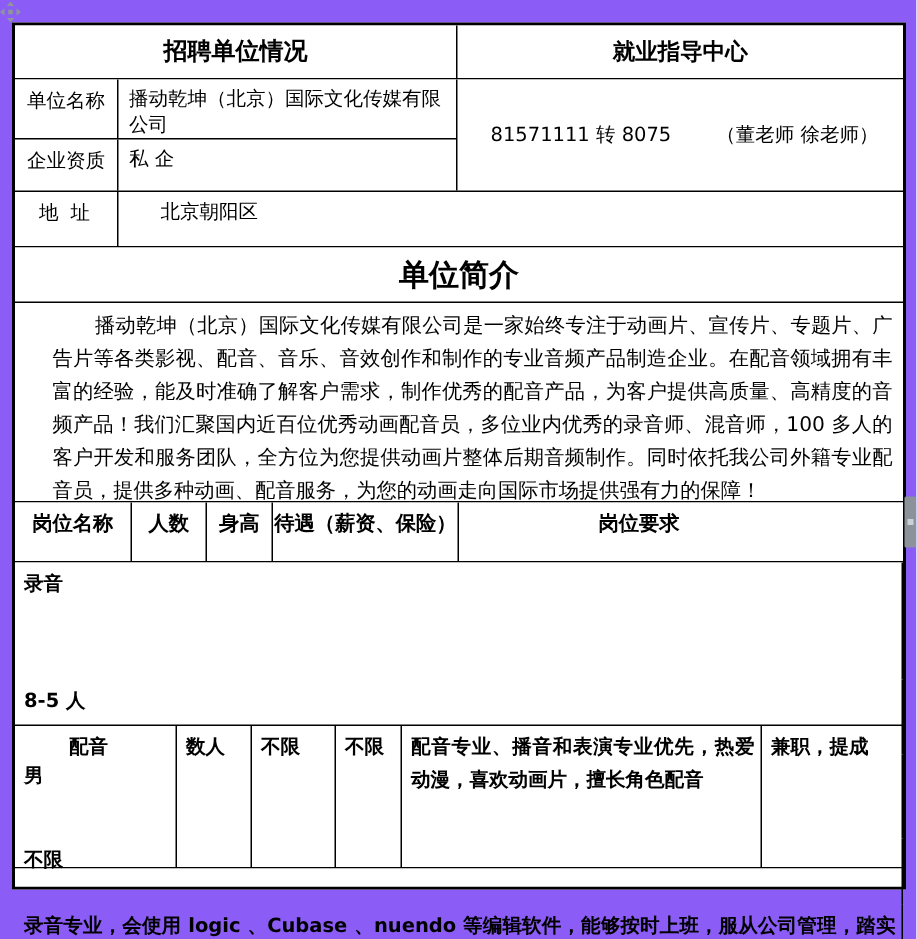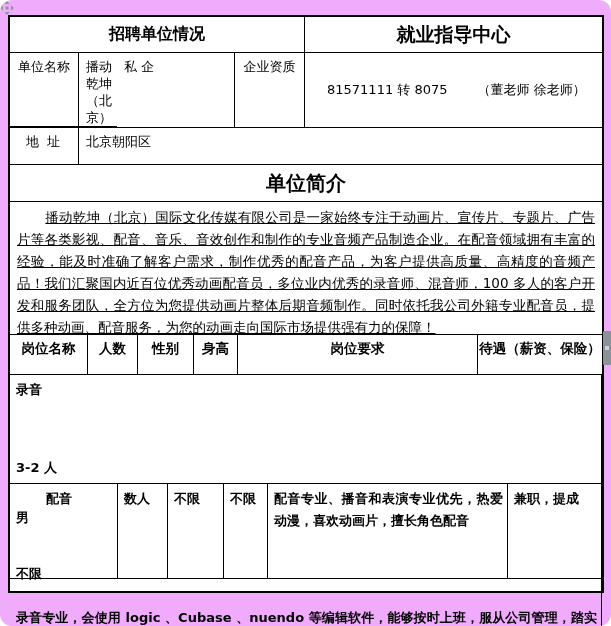--- a/index.html
+++ b/index.html
@@ -1,23 +1,22 @@
 <!DOCTYPE html>
 <html><head>
 <meta charset="utf-8">
 <style>
   * { box-sizing: border-box; margin: 0; padding: 0; }
   html, body { background: #ffffff; }
   body { font-family: "DejaVu Sans", sans-serif; color: #000; }
   .screen {
     position: relative;
     width: 611px; height: 626px;
-    background: #f0abfc;
+    background: #8b5cf6;
     overflow: hidden;
-    border-radius: 12px;
   }
 
   
   .move-handle { position: absolute; left: 0px; top: 0px; width: 14px; height: 14px; }
 
   
   .doc {
     position: absolute; left: 8px; top: 15px; width: 596px;
     border: 2px solid #000;
     background: #fff;
@@ -26,42 +25,42 @@
   .row:last-child { border-bottom: none; }
   .cell { border-right: 1px solid #000; overflow: hidden; }
   .cell:last-child { border-right: none; }
 
   .bold { font-weight: bold; }
   .center { display: flex; align-items: center; justify-content: center; text-align: center; }
 
   
   .rowA { height: 36px; }
   .cA1 { flex: 0 0 295px; font-size: 16px; }
-  .cA2 { flex: 0 0 297px; font-size: 19px; }
+  .cA2 { flex: 0 0 297px; font-size: 15px; }
 
   .rowB { height: 75px; }
-  .colB-left { flex: 0 0 295px; display: flex; flex-direction: row; border-right: 1px solid #000; }
+  .colB-left { flex: 0 0 295px; display: flex; flex-direction: column; border-right: 1px solid #000; }
   .subrow { display: flex; flex: 1; }
   .subrow.b1 { border-bottom: 1px solid #000; flex: 0 0 38px; }
   .lbl {
     flex: 0 0 69px; border-right: 1px solid #000;
     font-size: 13px; text-align: center; padding-top: 5px;
   }
   .val { flex: 1; font-size: 13px; padding: 5px 5px 0 7px; line-height: 17px; }
   .phone-cell {
     flex: 0 0 297px; display: flex; align-items: center;
     font-size: 13px; padding-left: 22px; gap: 30px; white-space: nowrap;
   }
 
-  .rowC { height: 37px; }
+  .rowC { height: 37px; gap: 21px; }
   .rowC .lbl { letter-spacing: 2px; }
 
   .rowD { height: 37px; font-size: 20px; }
-  .rowE { height: 133px; font-size: 13.5px; line-height: 22px; padding: 4px 7px 0 7px;
-          text-align: justify; text-indent: 2.1em; text-decoration: underline; }
+  .rowE { height: 133px; font-size: 13.5px; line-height: 22px; padding: 4px 7px 0 25px;
+          text-align: justify; text-indent: 2.1em; }
   .rowF { height: 40px; font-size: 15px; }
 
   
   .rowG { height: 40px; }
   .rowG .cell { font-size: 13.5px; font-weight: bold; text-align: center; padding-top: 5px; }
   .rowH { height: 109px; flex-direction: column; }
   .rowI { height: 95px; padding-left: 30px; }
   .job .cell { font-size: 13px; font-weight: bold; padding: 4px 4px 0 6px; line-height: 22px; }
   .job .req { text-align: justify; }
   .c1 { flex: 0 0 78px; }
@@ -113,22 +112,22 @@
       <div class="cell cA2 bold center">就业指导中心</div>
     </div>
 
     <div class="row rowB">
       <div class="colB-left">
         <div class="subrow b1">
           <div class="cell lbl">单位名称</div>
           <div class="cell val">播动乾坤（北京）国际文化传媒有限公司</div>
         </div>
         <div class="subrow b2">
+          <div class="cell lbl">企业资质</div>
           <div class="cell val">私 企</div>
-          <div class="cell lbl">企业资质</div>
         </div>
       </div>
       <div class="cell phone-cell">
         <span>81571111 转 8075</span>
         <span>（董老师  徐老师）</span>
       </div>
     </div>
 
     <div class="row rowC">
       <div class="cell lbl">地  址</div>
@@ -136,29 +135,28 @@
     </div>
 
     <div class="row rowD bold center">单位简介</div>
 
     <div class="row rowE">播动乾坤（北京）国际文化传媒有限公司是一家始终专注于动画片、宣传片、专题片、广告片等各类影视、配音、音乐、音效创作和制作的专业音频产品制造企业。在配音领域拥有丰富的经验，能及时准确了解客户需求，制作优秀的配音产品，为客户提供高质量、高精度的音频产品！我们汇聚国内近百位优秀动画配音员，多位业内优秀的录音师、混音师，100 多人的客户开发和服务团队，全方位为您提供动画片整体后期音频制作。同时依托我公司外籍专业配音员，提供多种动画、配音服务，为您的动画走向国际市场提供强有力的保障！</div>
 
 
     <div class="row rowG">
       <div class="cell c1">岗位名称</div>
       <div class="cell c2">人数</div>
-      <div class="cell c3">性别</div>
       <div class="cell c4">身高</div>
+      <div class="cell c6">待遇（薪资、保险）</div>
       <div class="cell c5">岗位要求</div>
-      <div class="cell c6">待遇（薪资、保险）</div>
     </div>
 
     <div class="row rowH job">
       <div class="cell c1">录音</div>
-      <div class="cell c2">3-2 人</div>
+      <div class="cell c2">8-5 人</div>
       <div class="cell c3">男</div>
       <div class="cell c4">不限</div>
       <div class="cell c5 req"><span>录音专业，会使用 logic 、</span><span class="wavy">Cubase</span><span> 、</span><span class="wavy">nuendo</span><span> 等编辑软件，能够按时上班，服从公司管理，踏实肯干，有上进心、进取心者。</span></div>
       <div class="cell c6">实习(专职)2000+提成、五险</div>
     </div>
 
     <div class="row rowI job">
       <div class="cell c1">配音</div>
       <div class="cell c2">数人</div>
       <div class="cell c3">不限</div>

